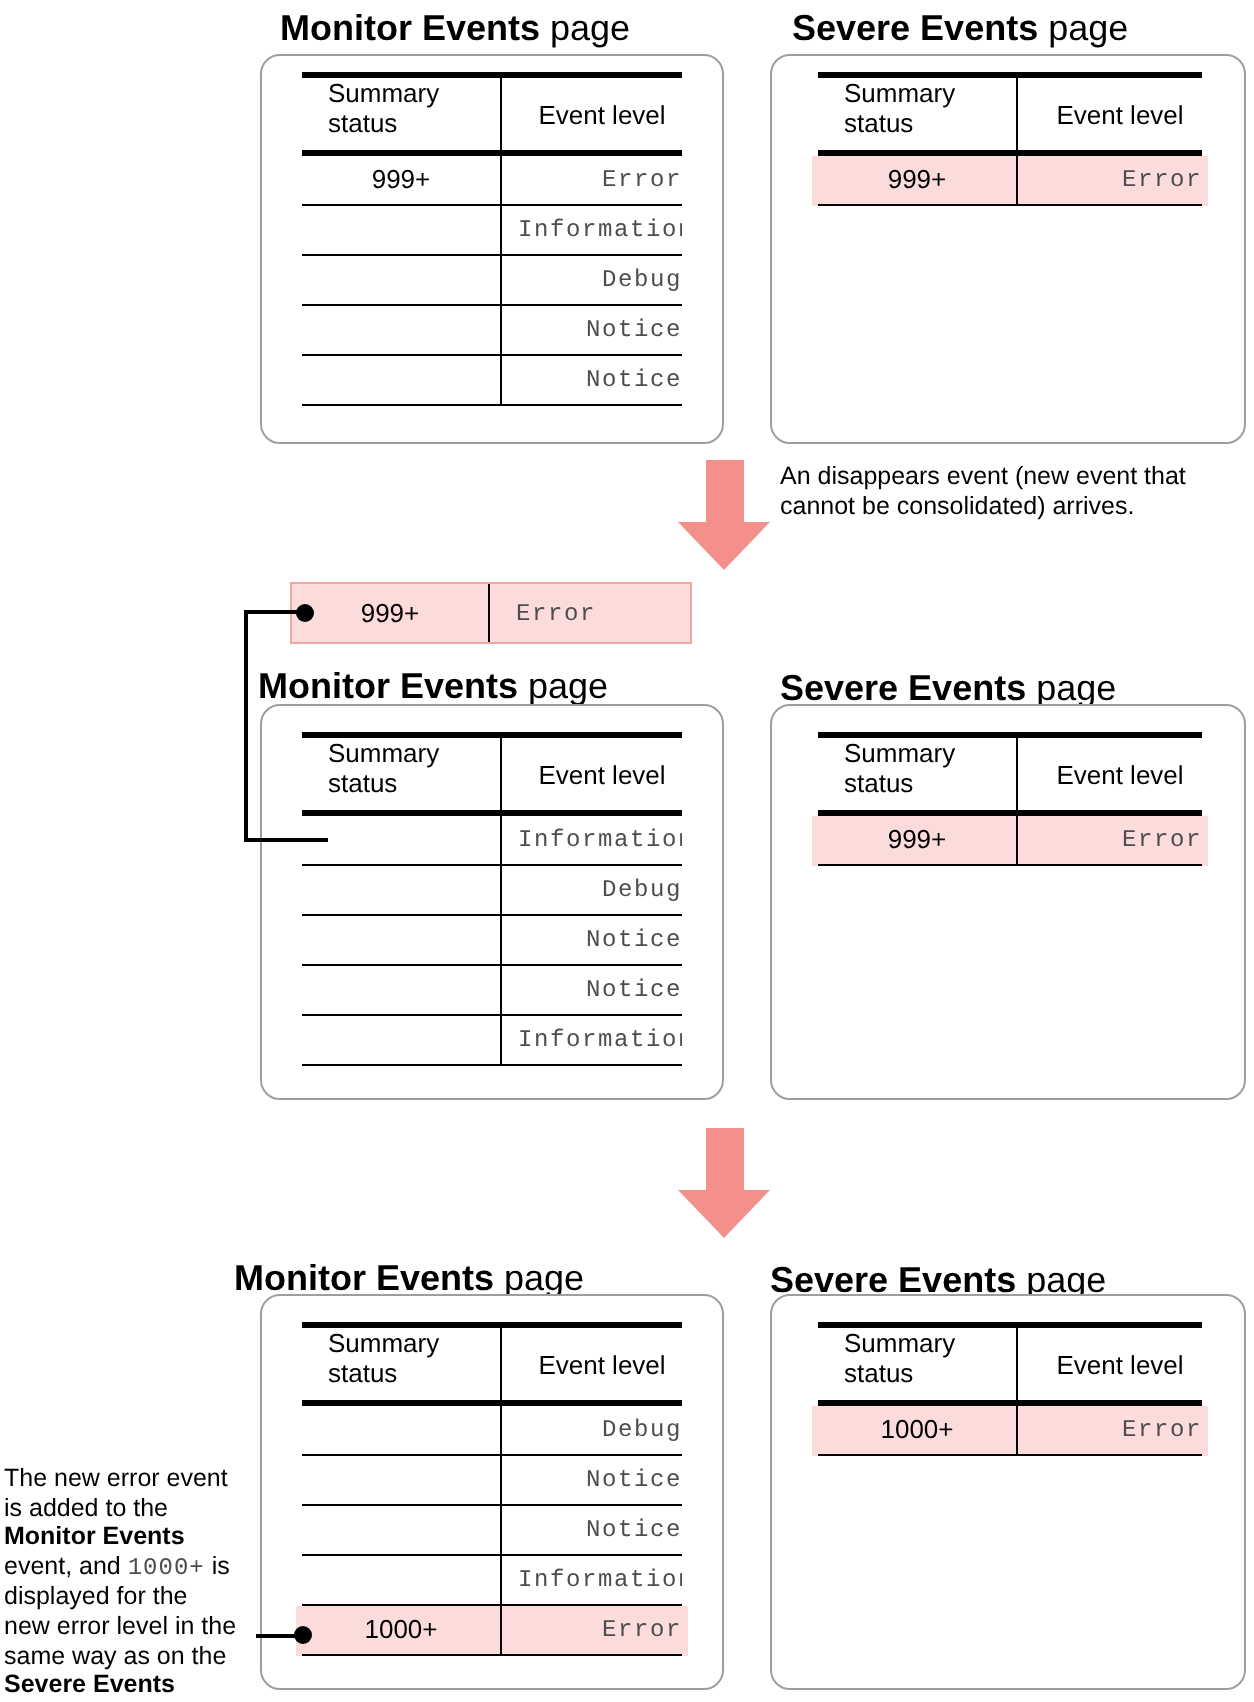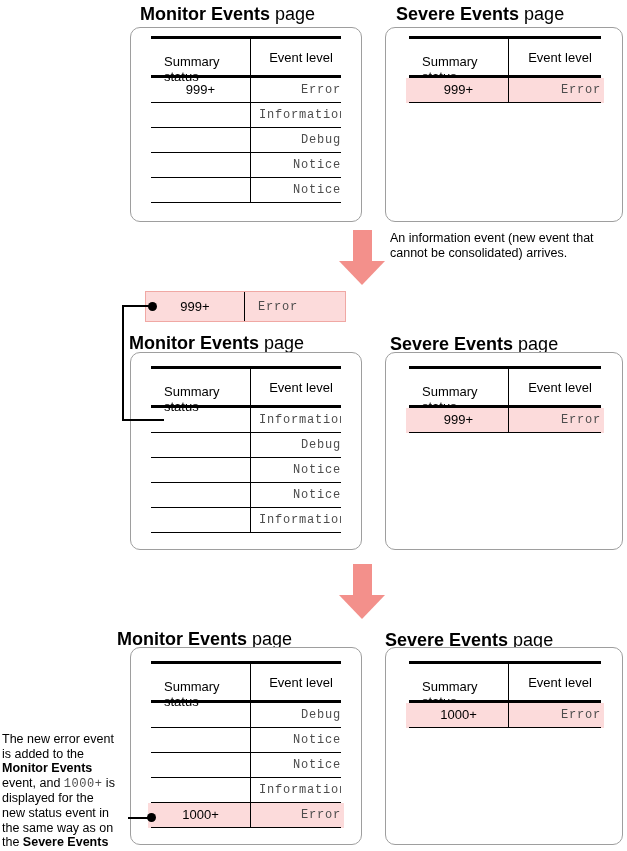--- a/index.html
+++ b/index.html
@@ -13,21 +13,21 @@
   .panel {
     position:absolute; background:#fff;
     border:1px solid var(--panel-border,#9e9e9e); border-radius:10px;
   }
   .etable { position:absolute; border-top:3px solid #000; }
   .row { display:flex; position:relative; box-sizing:border-box;
          height:25px; border-bottom:1px solid #000; }
   .row.head { height:39px; border-bottom:3px solid #000; }
   .c1 { width:100px; box-sizing:border-box; border-right:1px solid #000; }
   .c2 { flex:1; box-sizing:border-box; min-width:0;text-align:right; }
-  .head .c1 { font-size:13px; line-height:15px; padding:15px 0 0 13px; }
+  .head .c1 { font-size:13px; line-height:15px; padding:0 0 0 13px; }
   .head .c1 span { display:inline-block; width:64px; }
   .head .c2 { font-size:13px; display:flex; align-items:center;
               justify-content:center; padding-left:10px; }
   .status { font-size:13px; text-align:center; padding-top:4px; }
   .level {
     font-family:"Liberation Mono", monospace; font-size:12px;
     letter-spacing:0.8px; color:var(--mono-text,#4d4d4d);
     padding:5px 0 0 8px; white-space:nowrap; overflow:hidden;
   }
   .row.hl { background:var(--pink-fill,#fcdbdb);
@@ -101,21 +101,21 @@
           <div class="c1 status">999+</div>
           <div class="c2 level">Error</div>
         </div>
     </div>
   </div>
 
   <div class="arrow" style="left:339px;top:230px">
     <div class="stem"></div>
     <div class="tip"></div>
   </div>
-  <div class="caption" style="left:390px;top:231px;width:232px">An information event (new event that cannot be consolidated) arrives.</div>
+  <div class="caption" style="left:390px;top:231px;width:232px">An disappears event (new event that cannot be consolidated) arrives.</div>
 
   <div class="float-row" style="left:145px;top:291px;width:201px;height:31px">
     <div class="fr-status">999+</div>
     <div class="fr-level">Error</div>
   </div>
 
 
   <div class="title" style="left:129px;top:333px"><span class="b">Monitor Events</span><span> page</span></div>
   <div class="title" style="left:390px;top:334px"><span class="b">Severe Events</span><span> page</span></div>
 
@@ -204,21 +204,21 @@
         <div class="c1"><span>Summary status</span></div>
         <div class="c2">Event level</div>
       </div>
       <div class="row hl">
           <div class="c1 status">1000+</div>
           <div class="c2 level">Error</div>
         </div>
     </div>
   </div>
 
-  <div class="annotation" style="left:2px;top:732px;width:118px"><span>The new error event is added to the </span><span class="b">Monitor Events</span><span> event, and </span><span class="mono-inline">1000+</span><span> is displayed for the new status event in the same way as on the </span><span class="b">Severe Events</span><span> page.</span></div>
+  <div class="annotation" style="left:2px;top:732px;width:118px"><span>The new error event is added to the </span><span class="b">Monitor Events</span><span> event, and </span><span class="mono-inline">1000+</span><span> is displayed for the new error level in the same way as on the </span><span class="b">Severe Events</span><span> page.</span></div>
 
   <div class="cline" style="left:122px;top:305px;width:28px;height:2px"></div>
   <div class="cline" style="left:122px;top:305px;width:2px;height:116px"></div>
   <div class="cline" style="left:122px;top:419px;width:42px;height:2px"></div>
   <div class="bullet" style="left:148px;top:302px"></div>
 
   <div class="cline" style="left:128px;top:817px;width:21px;height:2px"></div>
   <div class="bullet" style="left:147px;top:813px"></div>
 
 </div>

